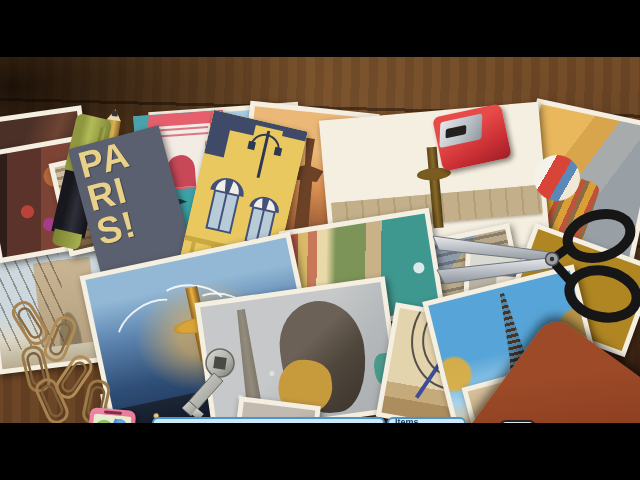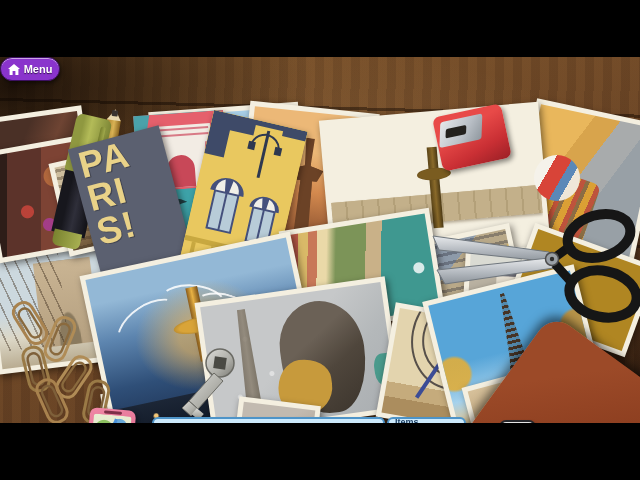--- a/index.html
+++ b/index.html
@@ -518,24 +518,18 @@
     </div>
     <div id="zoom-button" class="abs">
       <svg width="18" height="30" viewBox="0 0 18 30">
         <circle cx="9" cy="8" r="6" fill="none" stroke="#fff" stroke-width="2.4"></circle>
         <line x1="9" y1="5.2" x2="9" y2="10.8" stroke="#fff" stroke-width="2"></line>
         <line x1="6.2" y1="8" x2="11.8" y2="8" stroke="#fff" stroke-width="2"></line>
         <line x1="9" y1="15" x2="9" y2="25" stroke="#fff" stroke-width="3" stroke-linecap="round"></line>
       </svg>
     </div>
 
-    <div id="menu-button">
-      <svg width="12" height="11" viewBox="0 0 12 11">
-        <polygon points="6,0 12,5 10.4,5 10.4,11 7.4,11 7.4,7 4.6,7 4.6,11 1.6,11 1.6,5 0,5" fill="#fff"></polygon>
-      </svg>
-      <span>Menu</span>
-    </div>
 
   </div>
 
   <div id="letterbox-top" class="abs letterbox"></div>
   <div id="letterbox-bottom" class="abs letterbox"></div>
 </div>
 
 </body></html>

